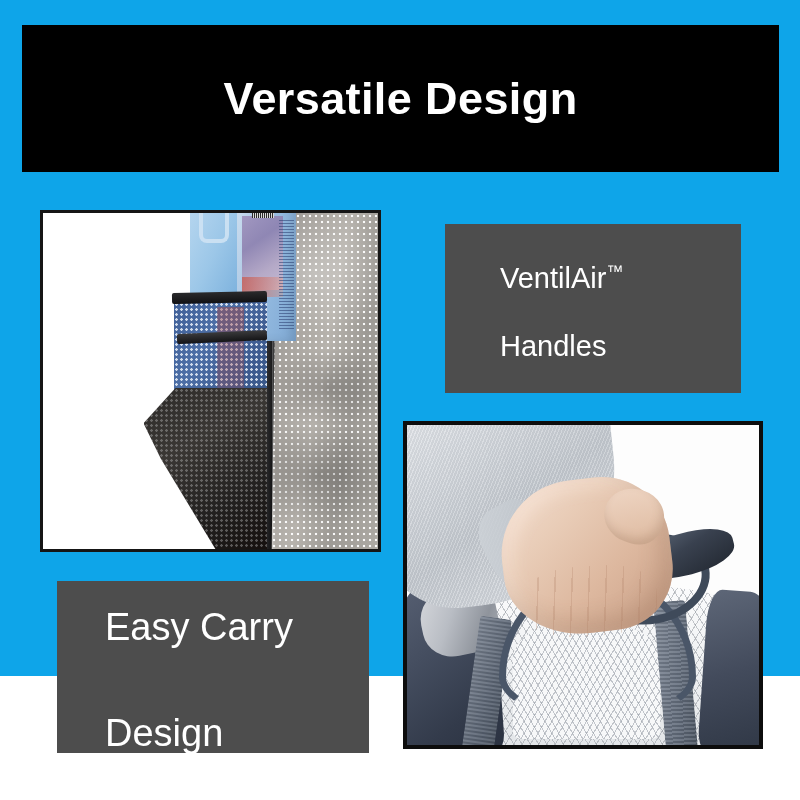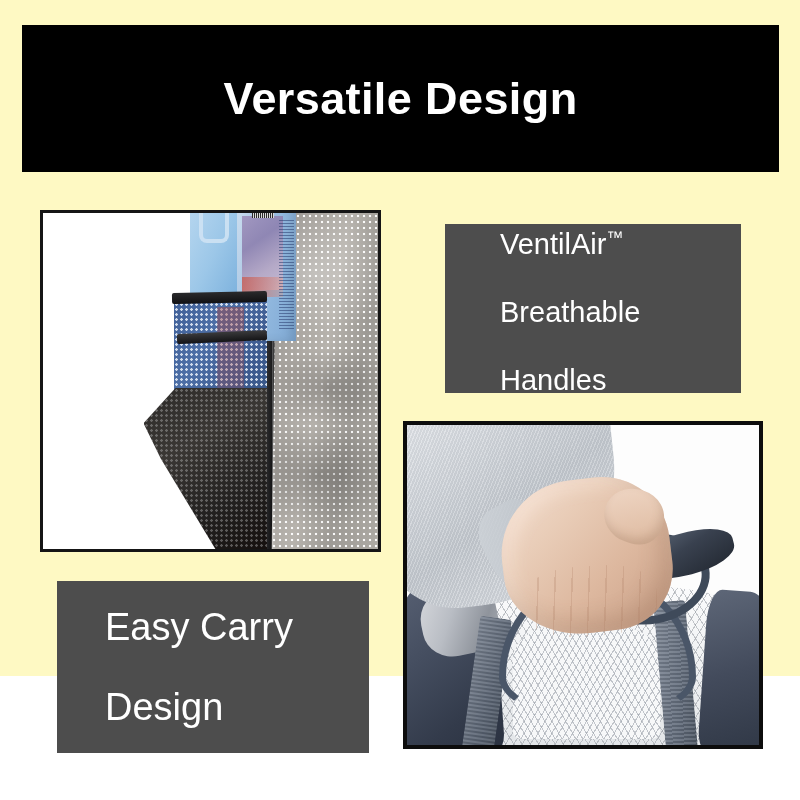--- a/index.html
+++ b/index.html
@@ -5,21 +5,21 @@
   * { box-sizing: border-box; margin: 0; padding: 0; }
   html, body {
     width: 800px; height: 800px;
     background: #ffffff;
     font-family: "Liberation Sans", sans-serif;
     overflow: hidden;
   }
   #page {
     position: relative;
     width: 800px; height: 676px;
-    background: #fef9c3;
+    background: #0ea5e9;
   }
 
   
   .header-banner {
     position: absolute;
     left: 22px; top: 25px;
     width: 757px; height: 147px;
     background: #000000;
     display: flex;
     align-items: center;
@@ -64,20 +64,21 @@
   }
   .caption-easycarry {
     left: 57px; top: 581px;
     width: 312px; height: 172px;
     padding-left: 48px;
   }
   .caption-easycarry .caption-line {
     font-size: 38px;
     line-height: 52px;
     font-weight: normal;
+    margin-top: 26px;
   }
 
   
   .photo-panel {
     position: absolute;
     overflow: hidden;
     background: #ffffff;
   }
   .photo-mesh-pocket {
     left: 40px; top: 210px;
@@ -373,21 +374,20 @@
       <div class="mp-bluepocket"></div>
       <div class="mp-bluepocket-red"></div>
       <div class="mp-hem-top"></div>
       <div class="mp-hem-mid"></div>
       <div class="mp-blackmesh"></div>
     </div>
   </div>
 
   <div class="caption-box caption-ventilair">
     <div class="caption-line"><span>VentilAir</span><span class="tm">™</span></div>
-    <div class="caption-line">Breathable</div>
     <div class="caption-line">Handles</div>
   </div>
 
   <div class="photo-panel photo-carry-handle">
     <div class="photo-inner">
       <div class="ch-bg"></div>
       <div class="ch-meshbody"></div>
       <div class="ch-navy-left"></div>
       <div class="ch-silver-patch"></div>
       <div class="ch-navy-right"></div>

